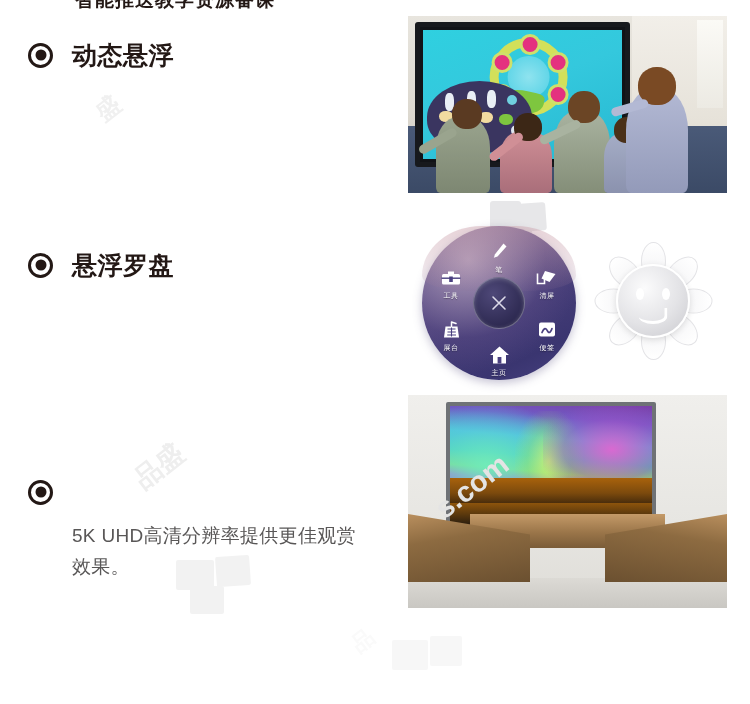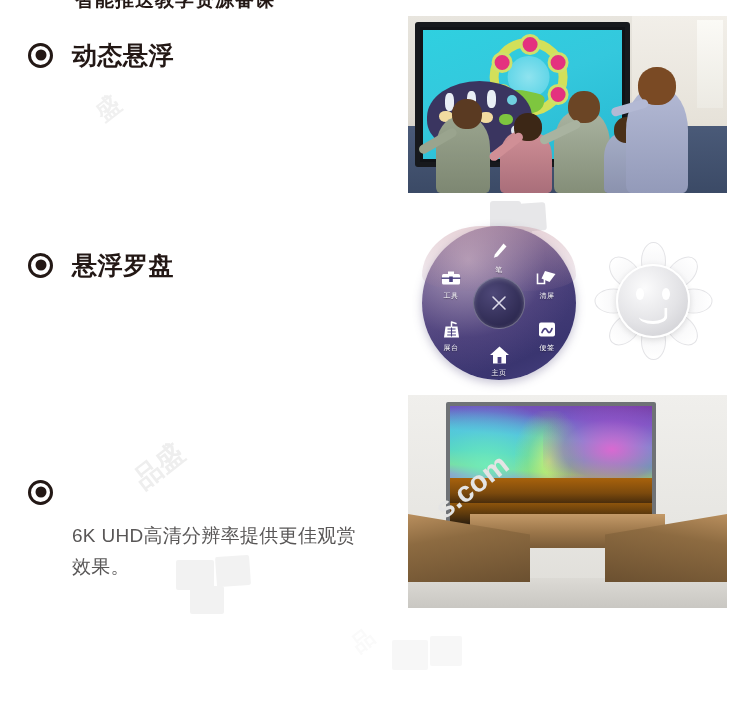--- a/index.html
+++ b/index.html
@@ -425,21 +425,21 @@
     <div class="feature-head">
       <span class="bullet"></span>
       <span class="feature-title">悬浮罗盘</span>
     </div>
   </div>
 
   <div class="feature" style="top: 475px;">
     <div class="feature-head">
       <span class="bullet"></span>
     </div>
-    <div class="feature-desc">6K UHD高清分辨率提供更佳观赏效果。</div>
+    <div class="feature-desc">5K UHD高清分辨率提供更佳观赏效果。</div>
   </div>
 
 </div>
 
 <div class="media">
 
   <div class="photo" id="photo-classroom">
     <div class="room-bg"></div>
     <div class="side-wall">
       <div class="side-window"></div>

